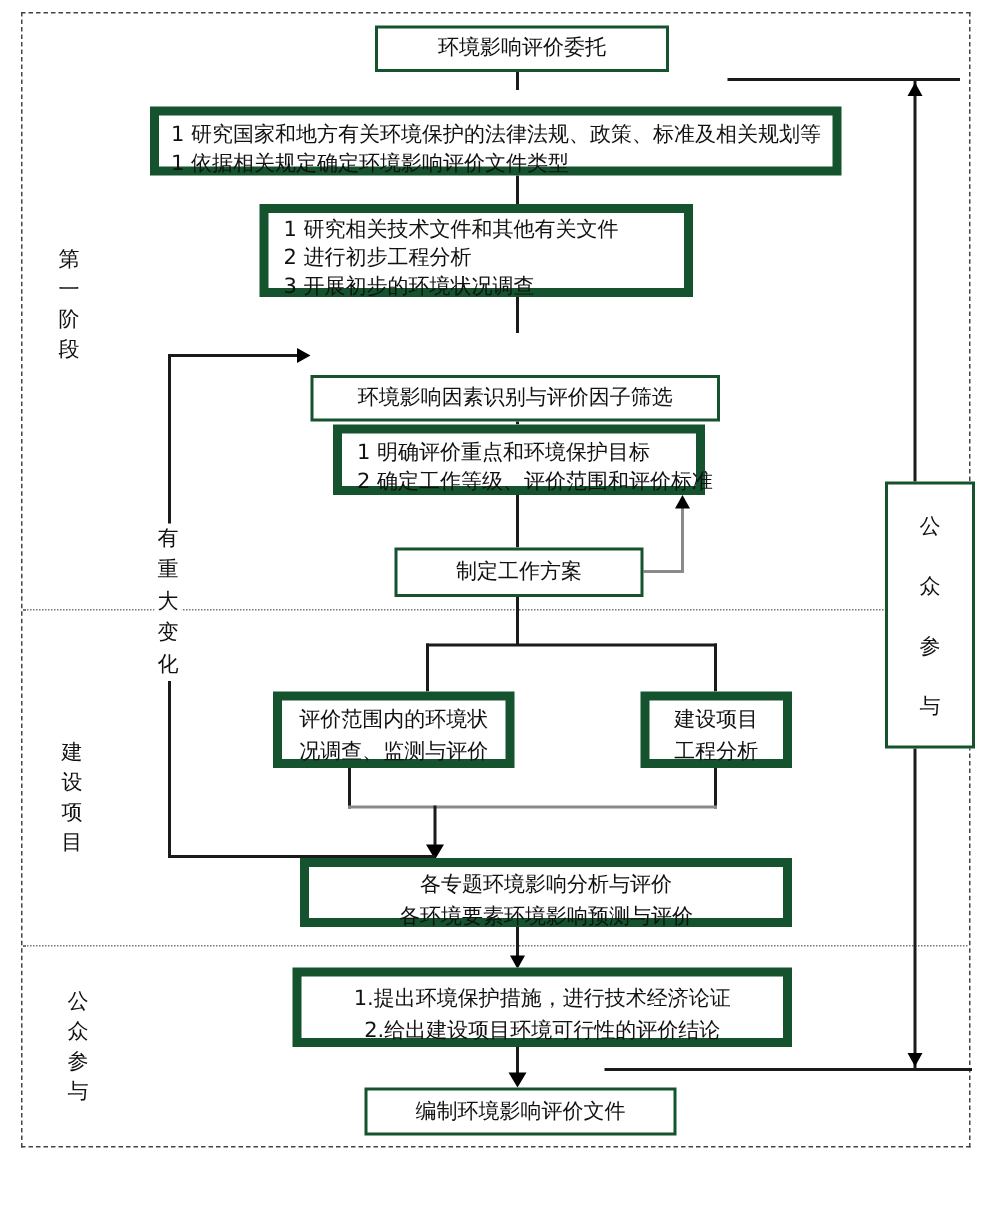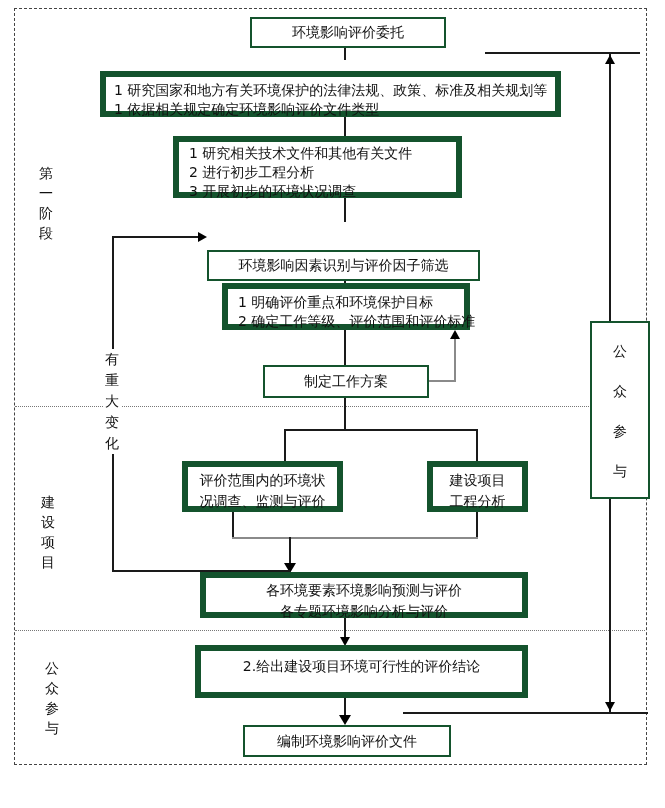--- a/index.html
+++ b/index.html
@@ -101,25 +101,26 @@
     <span class="bl">评价范围内的环境状</span>
     <span class="bl">况调查、监测与评价</span>
   </div>
 
   <div class="box center" style="left:427px;top:461px;width:101px;height:51px;padding-top:3px;line-height:21px;">
     <span class="bl">建设项目</span>
     <span class="bl">工程分析</span>
   </div>
 
   <div class="box center" style="left:200px;top:572px;width:328px;height:46px;padding-top:2px;line-height:21px;">
+    <span class="bl">各专题环境影响分析与评价</span>
     <span class="bl">各环境要素环境影响预测与评价</span>
-    <span class="bl">各专题环境影响分析与评价</span>
   </div>
 
   <div class="box center" style="left:195px;top:645px;width:333px;height:53px;padding-top:5px;line-height:21px;">
+    <span class="bl">1.提出环境保护措施，进行技术经济论证</span>
     <span class="bl">2.给出建设项目环境可行性的评价结论</span>
   </div>
 
   <div class="box bold-border center" style="left:243px;top:725px;width:208px;height:32px;line-height:28px;">
     <span class="bl">编制环境影响评价文件</span>
   </div>
 
   <div class="box bold-border" style="left:590px;top:321px;width:60px;height:178px;">
     <div class="vtext" style="position:static;width:16px;margin:8px auto 0 auto;line-height:40px;background:transparent;">公众参与</div>
   </div>

